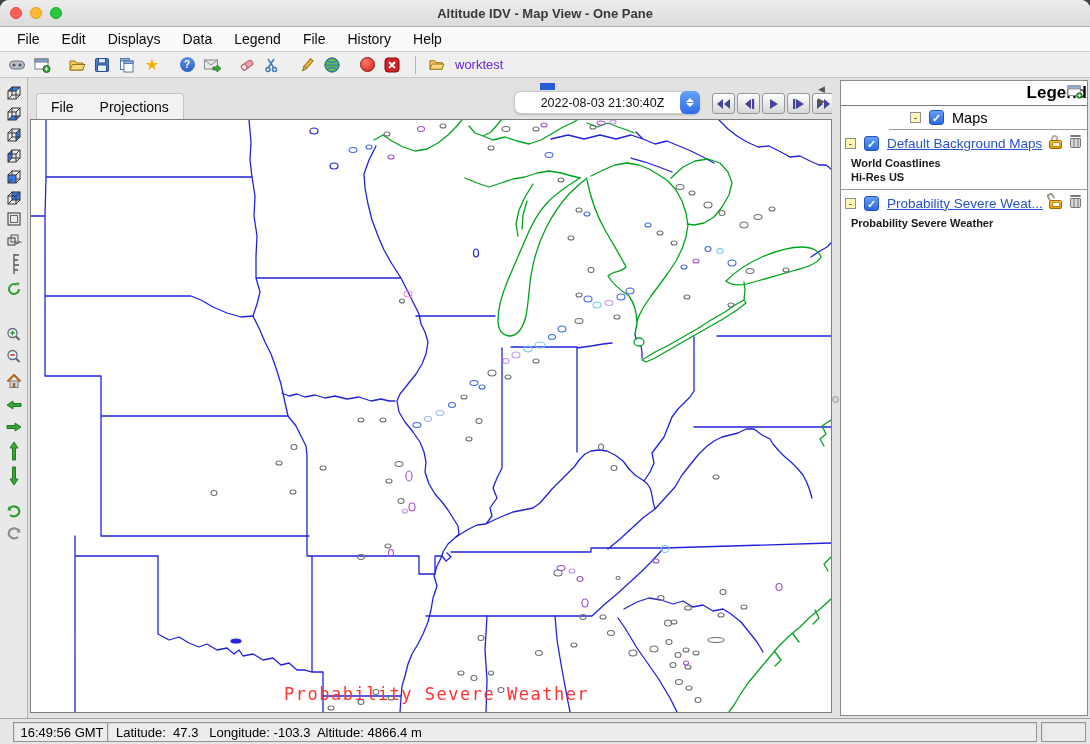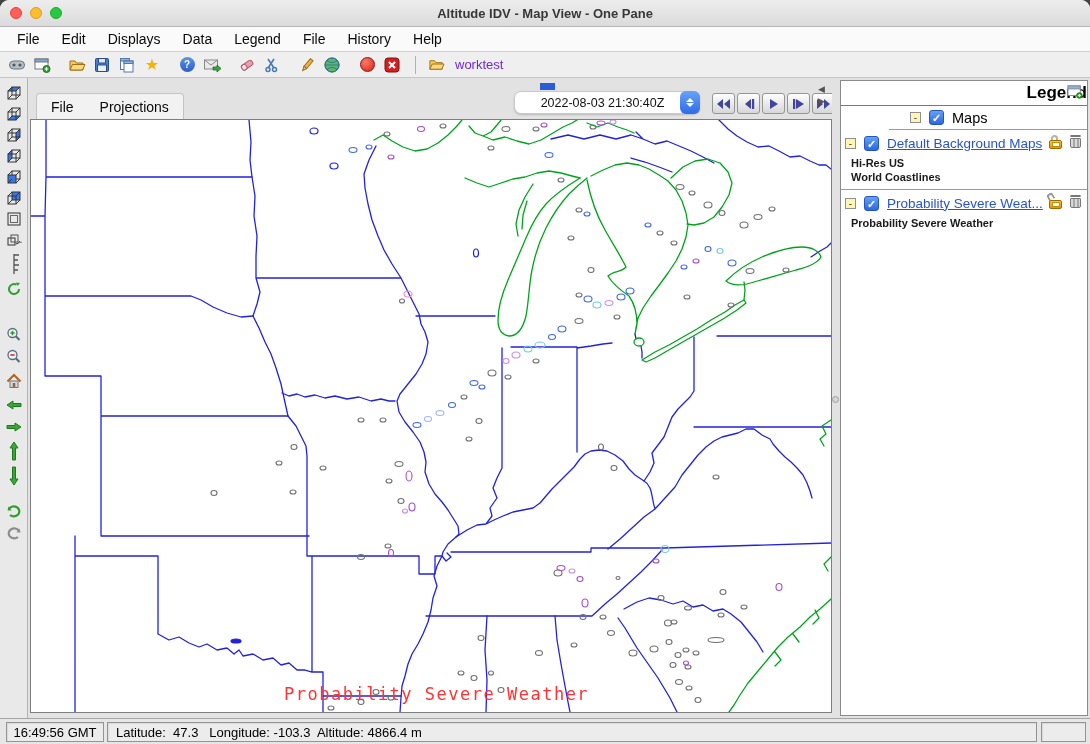--- a/index.html
+++ b/index.html
@@ -99,21 +99,21 @@
     background:#fff;outline:1px solid #c98f00;}
   .trash{width:11px;height:14px;flex:none;}
   .trash .lid{height:2px;background:#bbb;border:1px solid #777;border-radius:1px;}
   .trash .bin{margin-top:1px;height:10px;border:1px solid #777;border-radius:1px 1px 2px 2px;
     background:repeating-linear-gradient(90deg,#d9d9d9 0 2px,#a8a8a8 2px 4px);}
   
   .status{position:absolute;left:0;top:718px;width:1090px;height:26px;background:#e6e6e6;
     border-top:1px solid #a5a5a5;}
   .sbox{position:absolute;top:3px;height:20px;border:1px solid #949494;background:#ececec;
     font-size:13px;color:#000;display:flex;align-items:center;box-shadow:inset 1px 1px 1px rgba(0,0,0,.08);}
-  .sbox.clock{left:6px;width:98px;justify-content:center;}
+  .sbox.clock{left:13px;width:98px;justify-content:center;}
   .sbox.pos{left:107px;width:930px;padding-left:8px;white-space:pre;}
   .sbox.mem{left:1041px;width:45px;}
   svg{display:block;}
 </style>
 </head>
 <body>
 
 <div class="win">
 
   <div class="titlebar">
@@ -624,22 +624,22 @@
         <div class="lock">
             <div class="sh"></div>
             <div class="bd"></div>
           </div>
         <div class="trash">
             <div class="lid"></div>
             <div class="bin"></div>
           </div>
       </div>
     </div>
+    <div class="lg-sub">World Coastlines</div>
     <div class="lg-sub">Hi-Res US</div>
-    <div class="lg-sub">World Coastlines</div>
     <div class="lg-rule" style="margin-top:5px"></div>
     <div class="lg-item">
       <div class="mb"></div>
       <div class="cb"></div>
       <a class="lg-link">Probability Severe Weat...</a>
       <div class="lg-right">
         <div class="lock open">
             <div class="sh"></div>
             <div class="bd"></div>
           </div>

